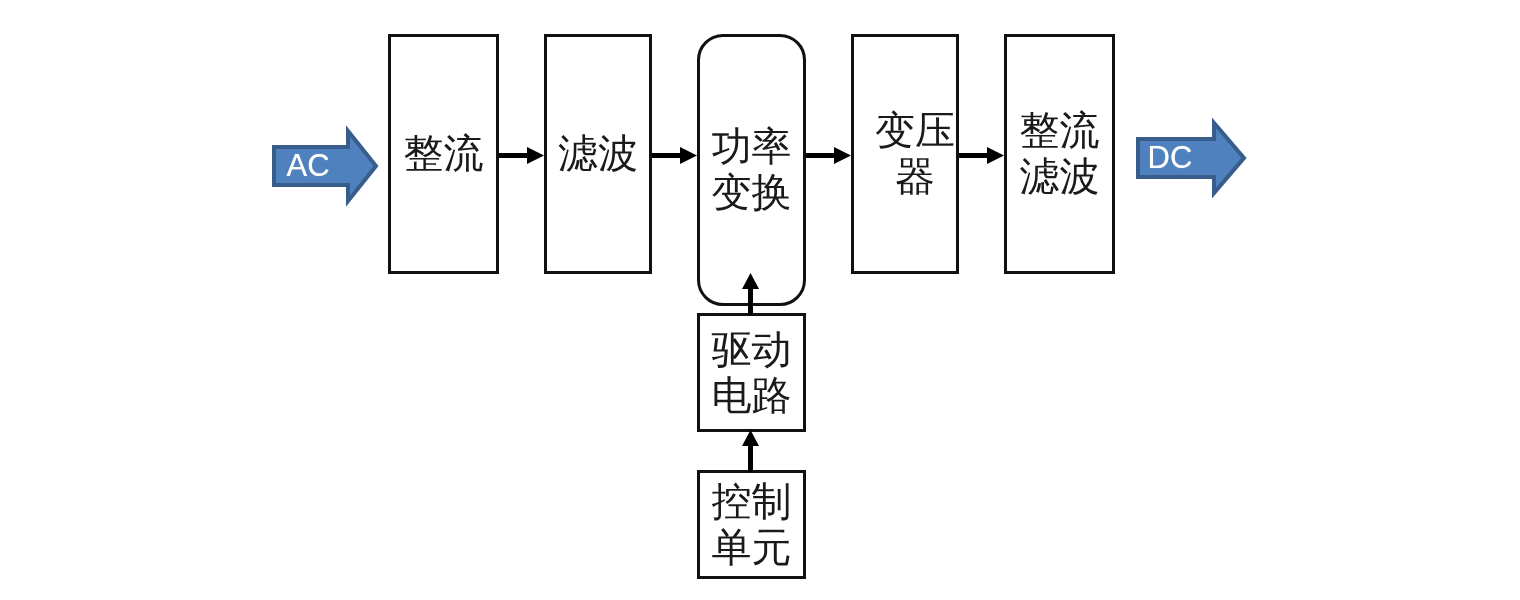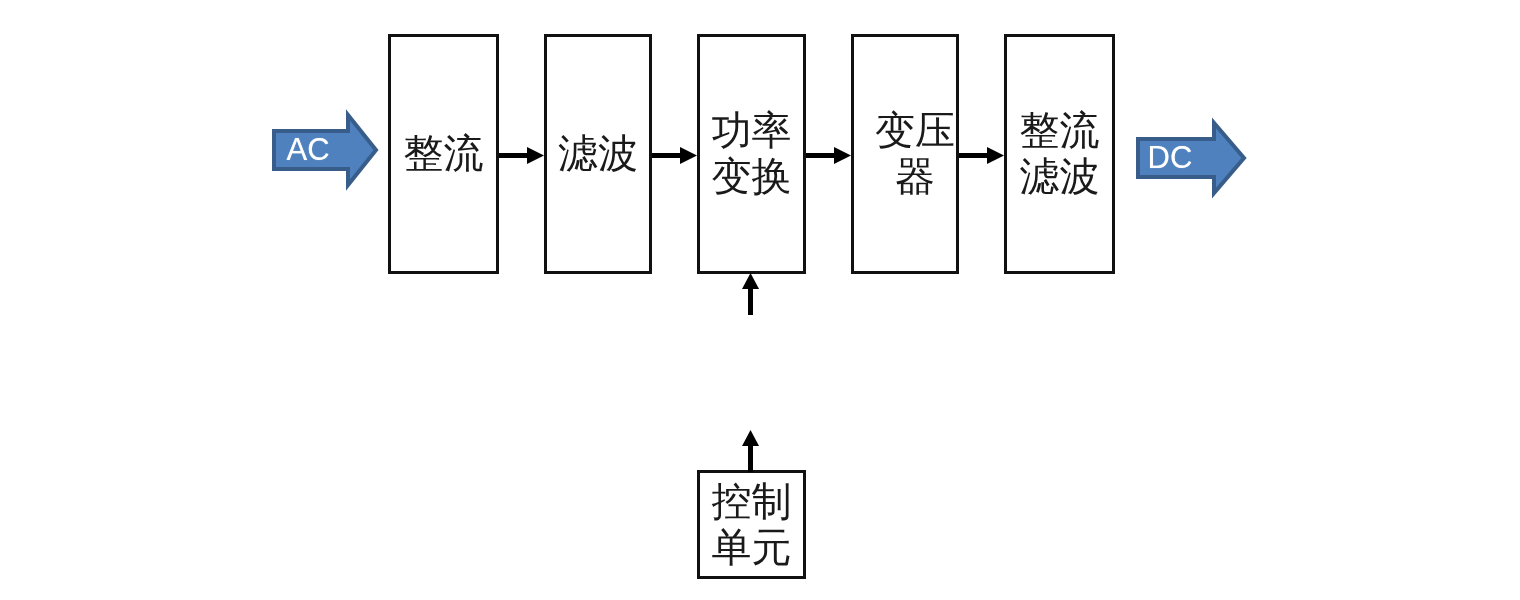--- a/index.html
+++ b/index.html
@@ -66,50 +66,54 @@
     padding-right: 34px;
     box-sizing: border-box;
     text-shadow: 0 0 1px rgba(255,255,255,0.6);
   }
 </style>
 </head>
 <body>
 
 <div id="canvas">
 
-  <div class="blue-arrow" style="left:272px; top:112px; width:106px; height:76px;">
+  <div class="blue-arrow" style="left:272px; top:128px; width:106px; height:76px;">
     <svg width="106" height="76" viewBox="0 0 106 76" aria-hidden="true">
       <polygon points="2,19 76,19 76,3 104,38 76,73 76,57 2,57" fill="#4e81bd" stroke="#385d8a" stroke-width="4" stroke-linejoin="miter"></polygon>
     </svg>
     <div class="blue-arrow-text">AC</div>
   </div>
 
   <div class="block" style="left:388px; top:34px; width:111px; height:240px;">
     <span class="block-label">整流</span>
   </div>
 
   <div class="block" style="left:544px; top:34px; width:108px; height:240px;">
     <span class="block-label">滤波</span>
   </div>
 
-  <div class="block" style="left:697px; top:34px; width:109px; height:240px;">
+  <div class="block" style="left:697px; top:34px; width:109px; height:272px;border-radius:26px;">
     <span class="block-label">功率
 变换</span>
   </div>
 
   <div class="block" style="left:851px; top:34px; width:108px; height:240px;padding-left:20px;">
     <span class="block-label">变压
 器</span>
   </div>
 
   <div class="block" style="left:1004px; top:34px; width:111px; height:240px;">
     <span class="block-label">整流
 滤波</span>
   </div>
 
+  <div class="block" style="left:697px; top:313px; width:109px; height:119px;">
+    <span class="block-label">驱动
+电路</span>
+  </div>
 
   <div class="block" style="left:697px; top:470px; width:109px; height:109px;">
     <span class="block-label">控制
 单元</span>
   </div>
 
   <div class="conn" style="left:499px; top:144px; width:46px; height:24px;">
     <svg width="46" height="24" viewBox="0 0 46 24">
       <rect x="0" y="9" width="31" height="5" fill="#000000"></rect>
       <polygon points="28,3 45,11.5 28,20" fill="#000000"></polygon>

